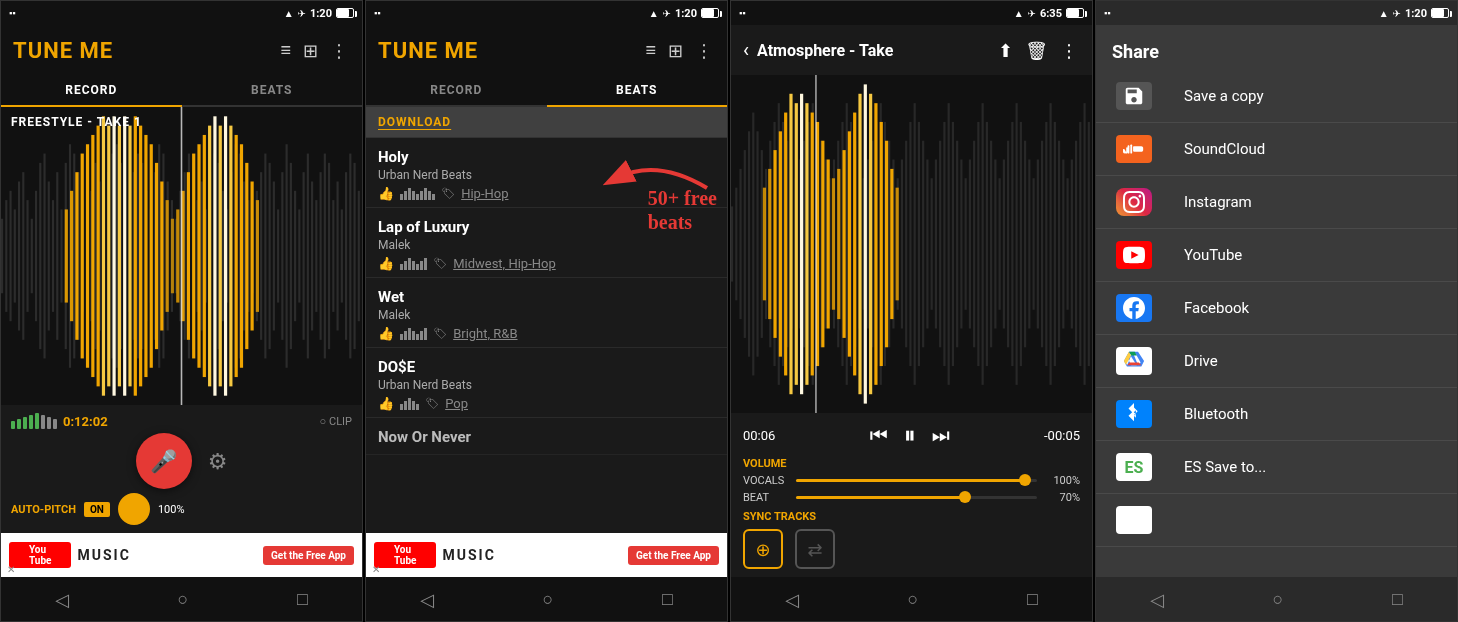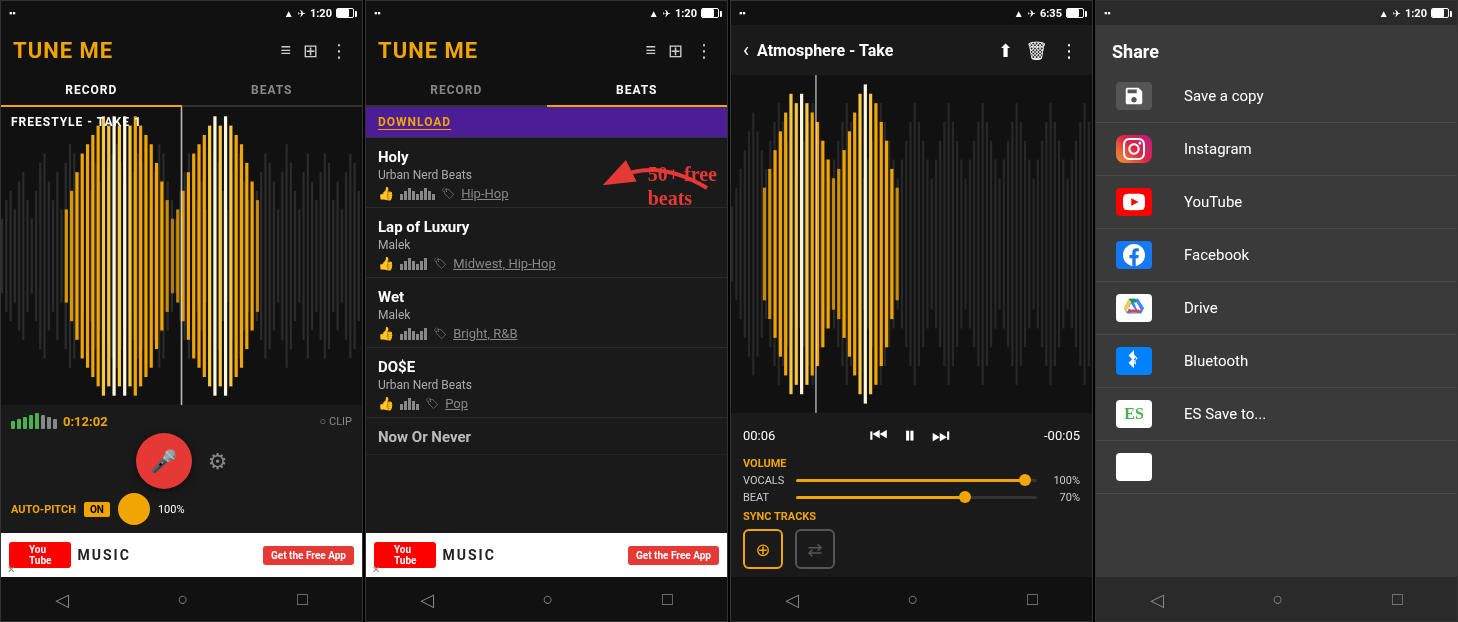--- a/index.html
+++ b/index.html
@@ -270,21 +270,21 @@
       flex-shrink: 0;
     }
     .nav-icon {
       color: #888;
       font-size: 18px;
       cursor: pointer;
     }
 
     
     .download-tab {
-      background: #4c1d95;
+      background: #404040;
       padding: 8px 12px;
       color: #f0a500;
       font-size: 12px;
       font-weight: bold;
       letter-spacing: 1px;
       border-bottom: 1px solid #333;
       flex-shrink: 0;
     }
     .beat-list {
       flex: 1;
@@ -500,21 +500,20 @@
     }
     .share-icon {
       width: 36px;
       height: 28px;
       border-radius: 6px;
       display: flex;
       align-items: center;
       justify-content: center;
       font-size: 20px;
       flex-shrink: 0;
-      font-family: Liberation Serif, serif;
     }
     .share-item-label {
       color: #fff;
       font-size: 15px;
     }
     
     .waveform-svg {
       width: 100%;
       height: 100%;
     }
@@ -877,21 +876,21 @@
 
       <div class="annotation" style="top:0px;right:10px;">
         <svg width="120" height="60">
           <defs>
             <marker id="arrowhead" markerWidth="8" markerHeight="6" refX="4" refY="3" orient="auto">
               <polygon points="0 0, 8 3, 0 6" fill="#e53935"></polygon>
             </marker>
           </defs>
           <path d="M110,50 Q60,20 20,40" stroke="#e53935" stroke-width="4" fill="none" marker-end="url(#arrowhead)"></path>
         </svg>
-        <div style="position:absolute;top:24px;right:0px;">
+        <div style="position:absolute;top:48px;right:0px;">
           <span style="color:#e53935;font-size:20px;font-weight:bold;font-family:'Comic Sans MS',cursive;line-height:1.2;">50+ free<br>beats</span>
         </div>
       </div>
     </div>
 
     <div class="ad-banner">
       <div class="yt-logo">
         <span class="yt-red">You<br>Tube</span>
         <span class="music-text" style="margin-left:4px;">MUSIC</span>
       </div>
@@ -1130,20 +1129,31 @@
 
       <div class="share-item">
         <div class="share-icon" style="background:#555;border-radius:4px;">
           <svg width="22" height="22" viewBox="0 0 24 24">
               <path d="M17 3H5c-1.1 0-2 .9-2 2v14c0 1.1.9 2 2 2h14c1.1 0 2-.9 2-2V7l-4-4zm-5 16c-1.66 0-3-1.34-3-3s1.34-3 3-3 3 1.34 3 3-1.34 3-3 3zm3-10H5V5h10v4z" fill="#fff"></path>
             </svg>
         </div>
         <span class="share-item-label">Save a copy</span>
       </div>
 
+      <div class="share-item">
+        <div class="share-icon" style="background:#f4631e;border-radius:4px;">
+          <svg width="22" height="14" viewBox="0 0 24 14">
+              <path d="M1.5 10c0 1.1.9 2 2 2s2-.9 2-2V6c0-.55-.45-1-1-1s-1 .45-1 1v4c-.55 0-1-.45-1-1 0-1.1-.9-2-2-2S0 8.9 0 10s.9 2 2 2z" fill="#fff"></path>
+              <path d="M5 8V4c0-.55.45-1 1-1s1 .45 1 1v7c0 .55-.45 1-1 1s-1-.45-1-1V8z" fill="#fff"></path>
+              <path d="M8 6V3c0-.55.45-1 1-1s1 .45 1 1v8c0 .55-.45 1-1 1s-1-.45-1-1V6z" fill="#fff"></path>
+              <path d="M11 5c0-.55.45-1 1-1h8c1.1 0 2 .9 2 2v2c0 1.1-.9 2-2 2h-8c-.55 0-1-.45-1-1V5z" fill="#fff"></path>
+            </svg>
+        </div>
+        <span class="share-item-label">SoundCloud</span>
+      </div>
 
       <div class="share-item">
         <div class="share-icon" style="background:linear-gradient(45deg,#f09433,#e6683c,#dc2743,#cc2366,#bc1888);border-radius:8px;">
           <svg width="22" height="22" viewBox="0 0 24 24">
               <path d="M12 2.163c3.204 0 3.584.012 4.85.07 3.252.148 4.771 1.691 4.919 4.919.058 1.265.069 1.645.069 4.849 0 3.205-.012 3.584-.069 4.849-.149 3.225-1.664 4.771-4.919 4.919-1.266.058-1.644.07-4.85.07-3.204 0-3.584-.012-4.849-.07-3.26-.149-4.771-1.699-4.919-4.92-.058-1.265-.07-1.644-.07-4.849 0-3.204.013-3.583.07-4.849.149-3.227 1.664-4.771 4.919-4.919 1.266-.057 1.645-.069 4.849-.069zm0-2.163c-3.259 0-3.667.014-4.947.072-4.358.2-6.78 2.618-6.98 6.98-.059 1.281-.073 1.689-.073 4.948 0 3.259.014 3.668.072 4.948.2 4.358 2.618 6.78 6.98 6.98 1.281.058 1.689.072 4.948.072 3.259 0 3.668-.014 4.948-.072 4.354-.2 6.782-2.618 6.979-6.98.059-1.28.073-1.689.073-4.948 0-3.259-.014-3.667-.072-4.947-.196-4.354-2.617-6.78-6.979-6.98-1.281-.059-1.69-.073-4.949-.073zm0 5.838c-3.403 0-6.162 2.759-6.162 6.162s2.759 6.163 6.162 6.163 6.162-2.759 6.162-6.163c0-3.403-2.759-6.162-6.162-6.162zm0 10.162c-2.209 0-4-1.79-4-4 0-2.209 1.791-4 4-4s4 1.791 4 4c0 2.21-1.791 4-4 4zm6.406-11.845c-.796 0-1.441.645-1.441 1.44s.645 1.44 1.441 1.44c.795 0 1.439-.645 1.439-1.44s-.644-1.44-1.439-1.44z" fill="#fff"></path>
             </svg>
         </div>
         <span class="share-item-label">Instagram</span>
       </div>
 

